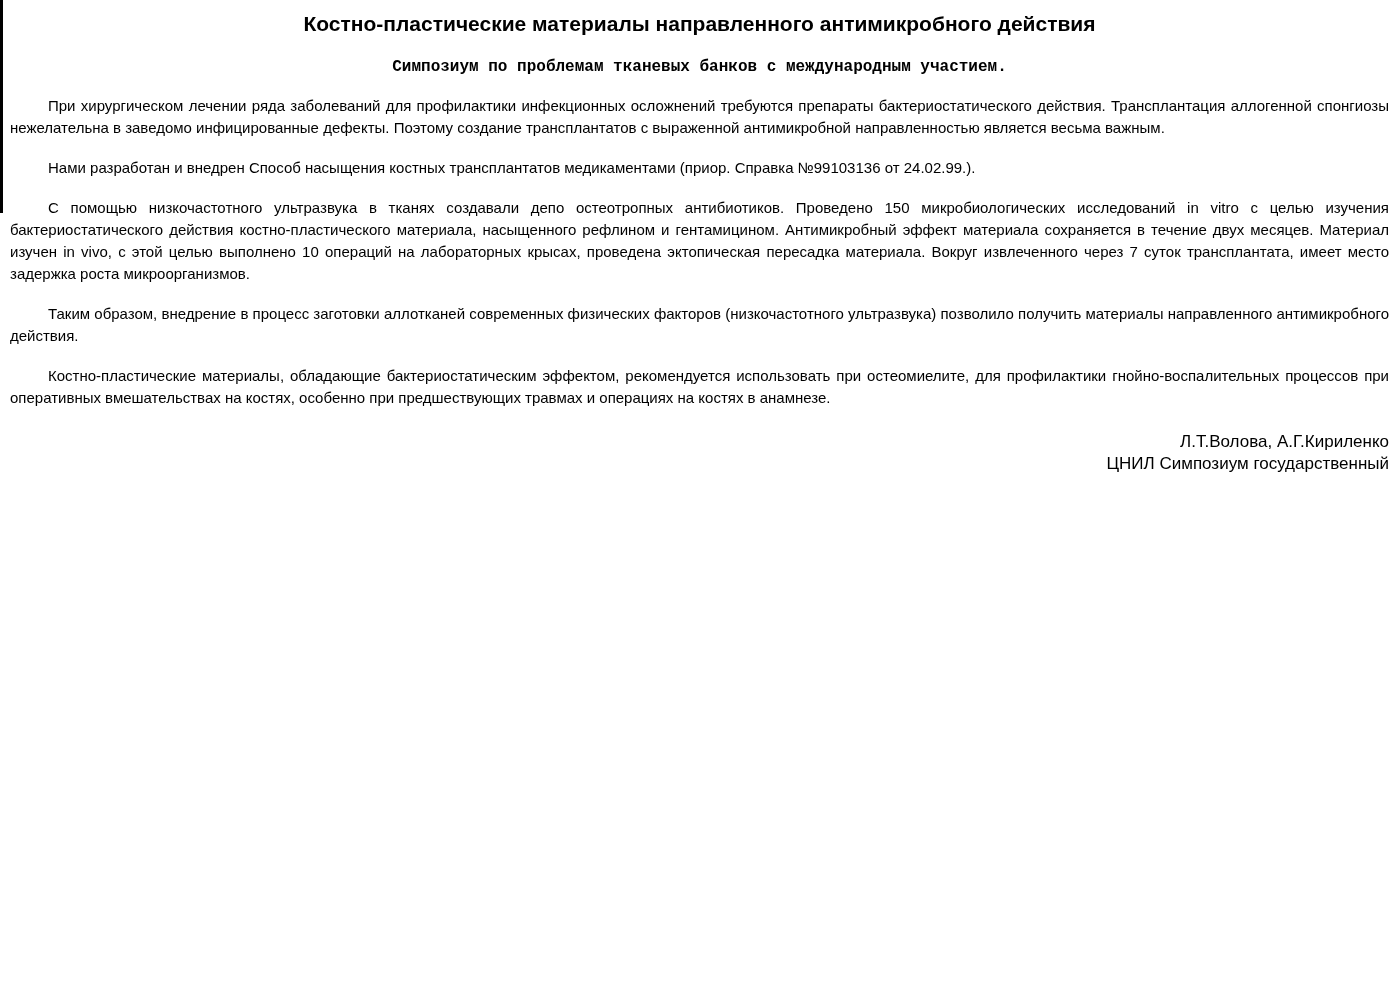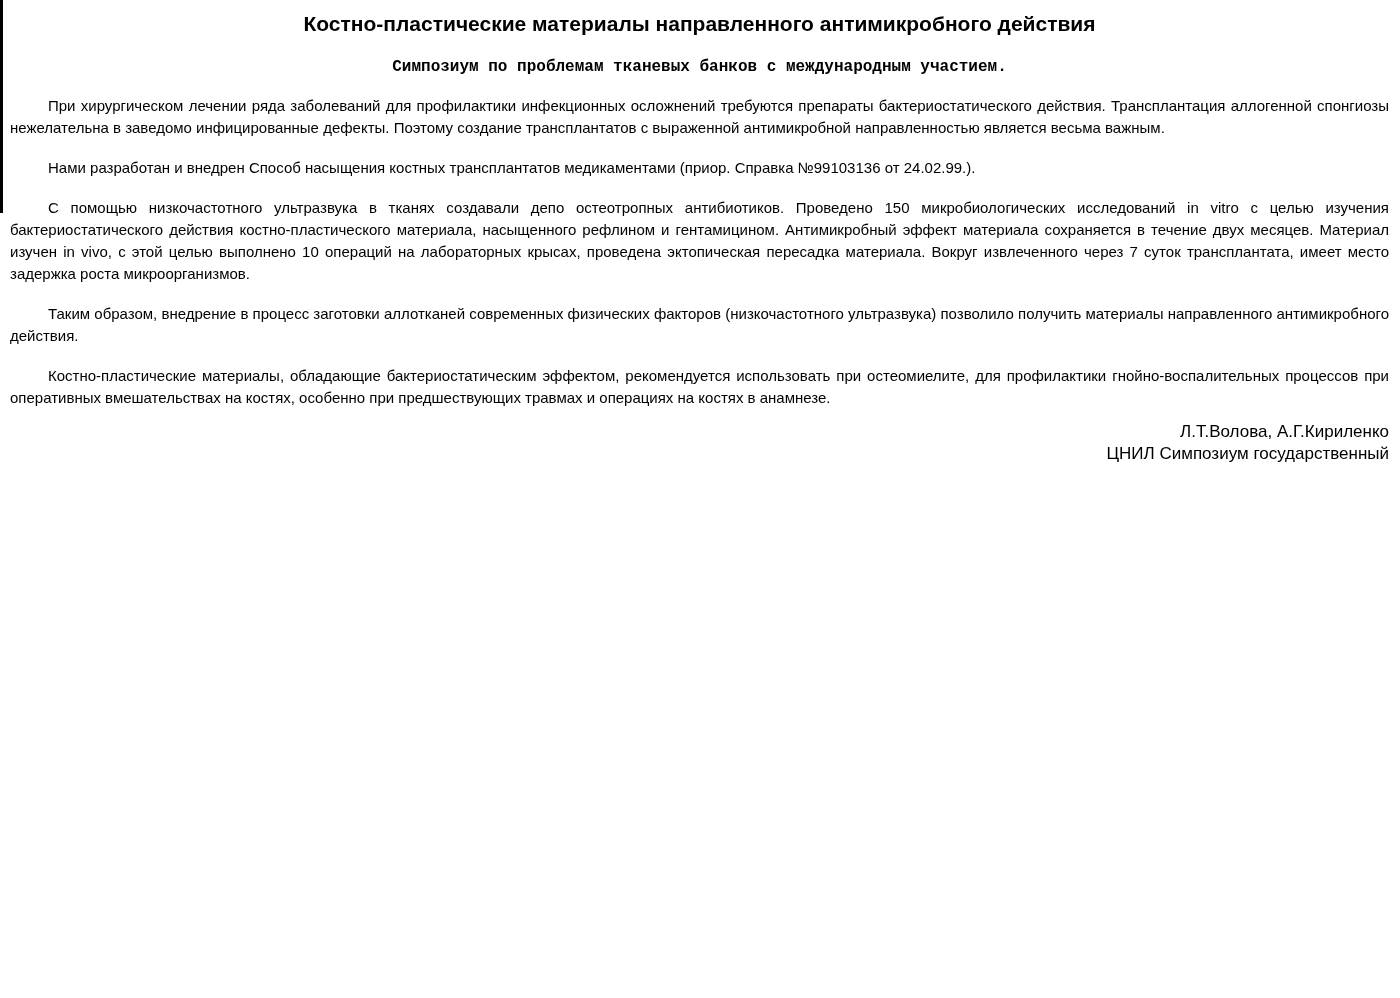--- a/index.html
+++ b/index.html
@@ -50,21 +50,21 @@
     margin: 18px 0 0 0;
     font-size: 15px;
     line-height: 22px;
     text-align: justify;
     text-indent: 38px;
   }
   .body-text p:first-child {
     margin-top: 17px;
   }
   .signature {
-    margin-top: 12px;
+    margin-top: 22px;
     text-align: right;
     font-size: 17px;
     line-height: 22px;
   }
   .signature-line {
     display: block;
   }
 </style>
 </head>
 <body>

